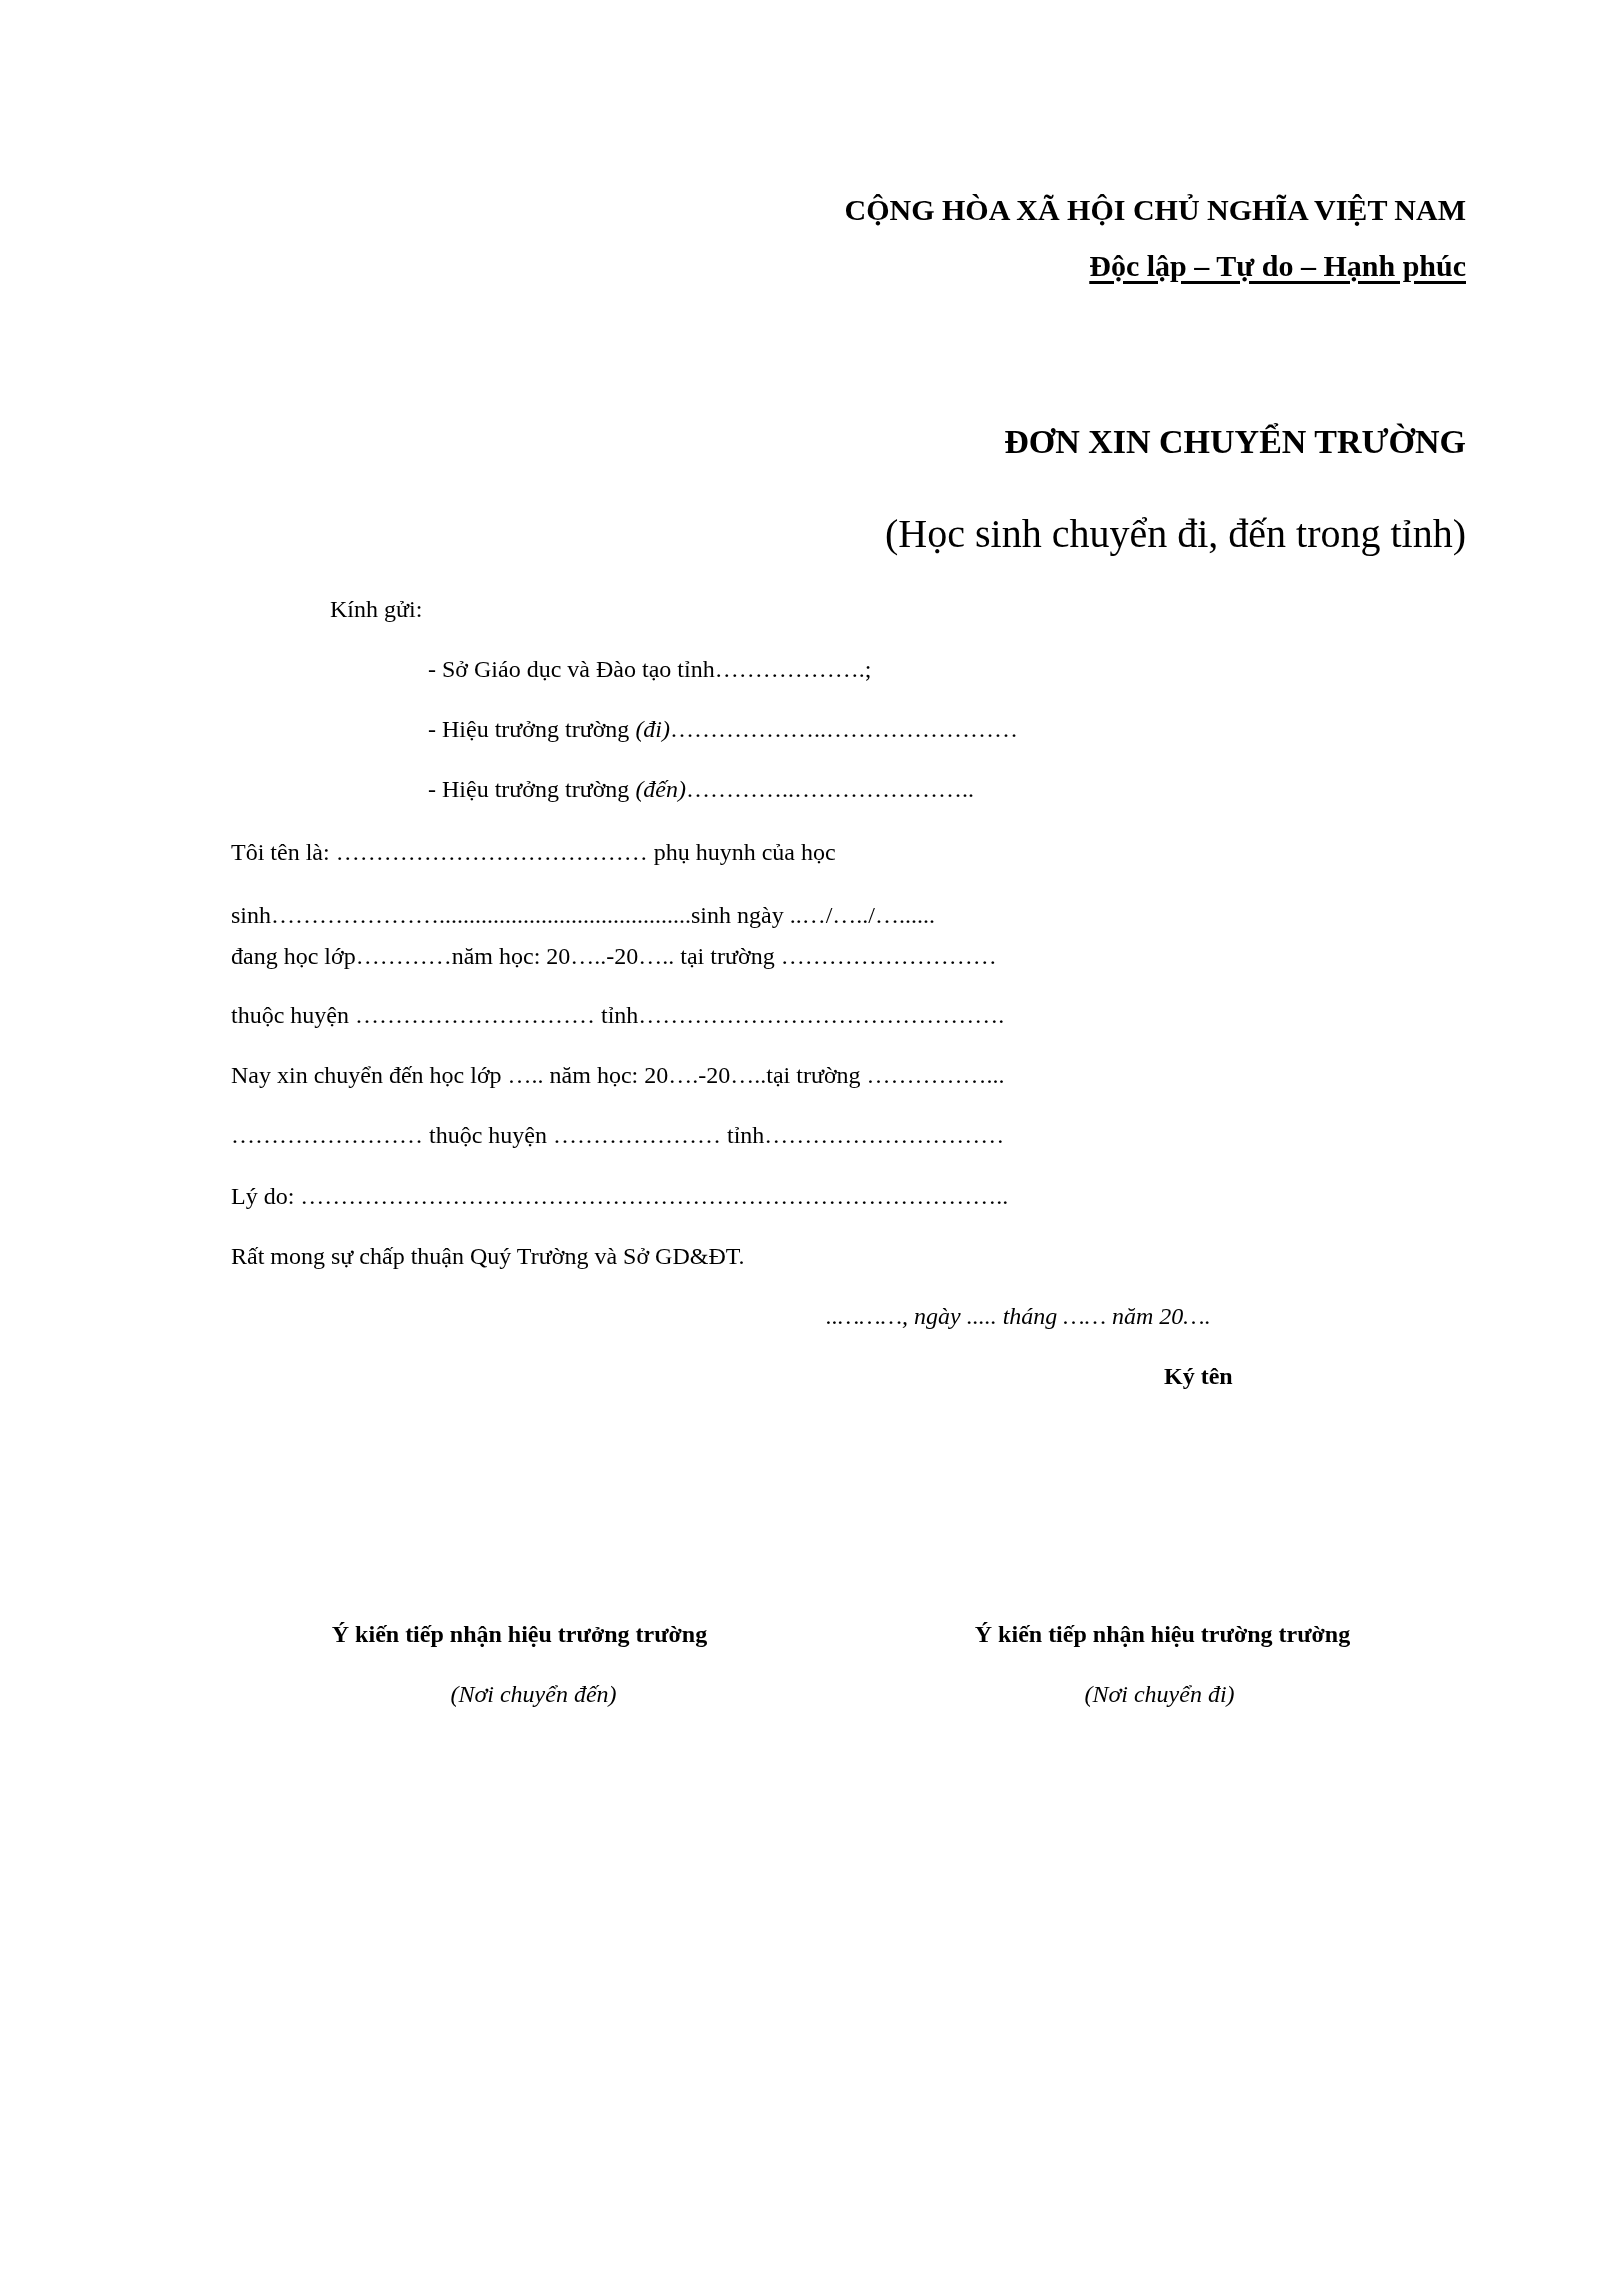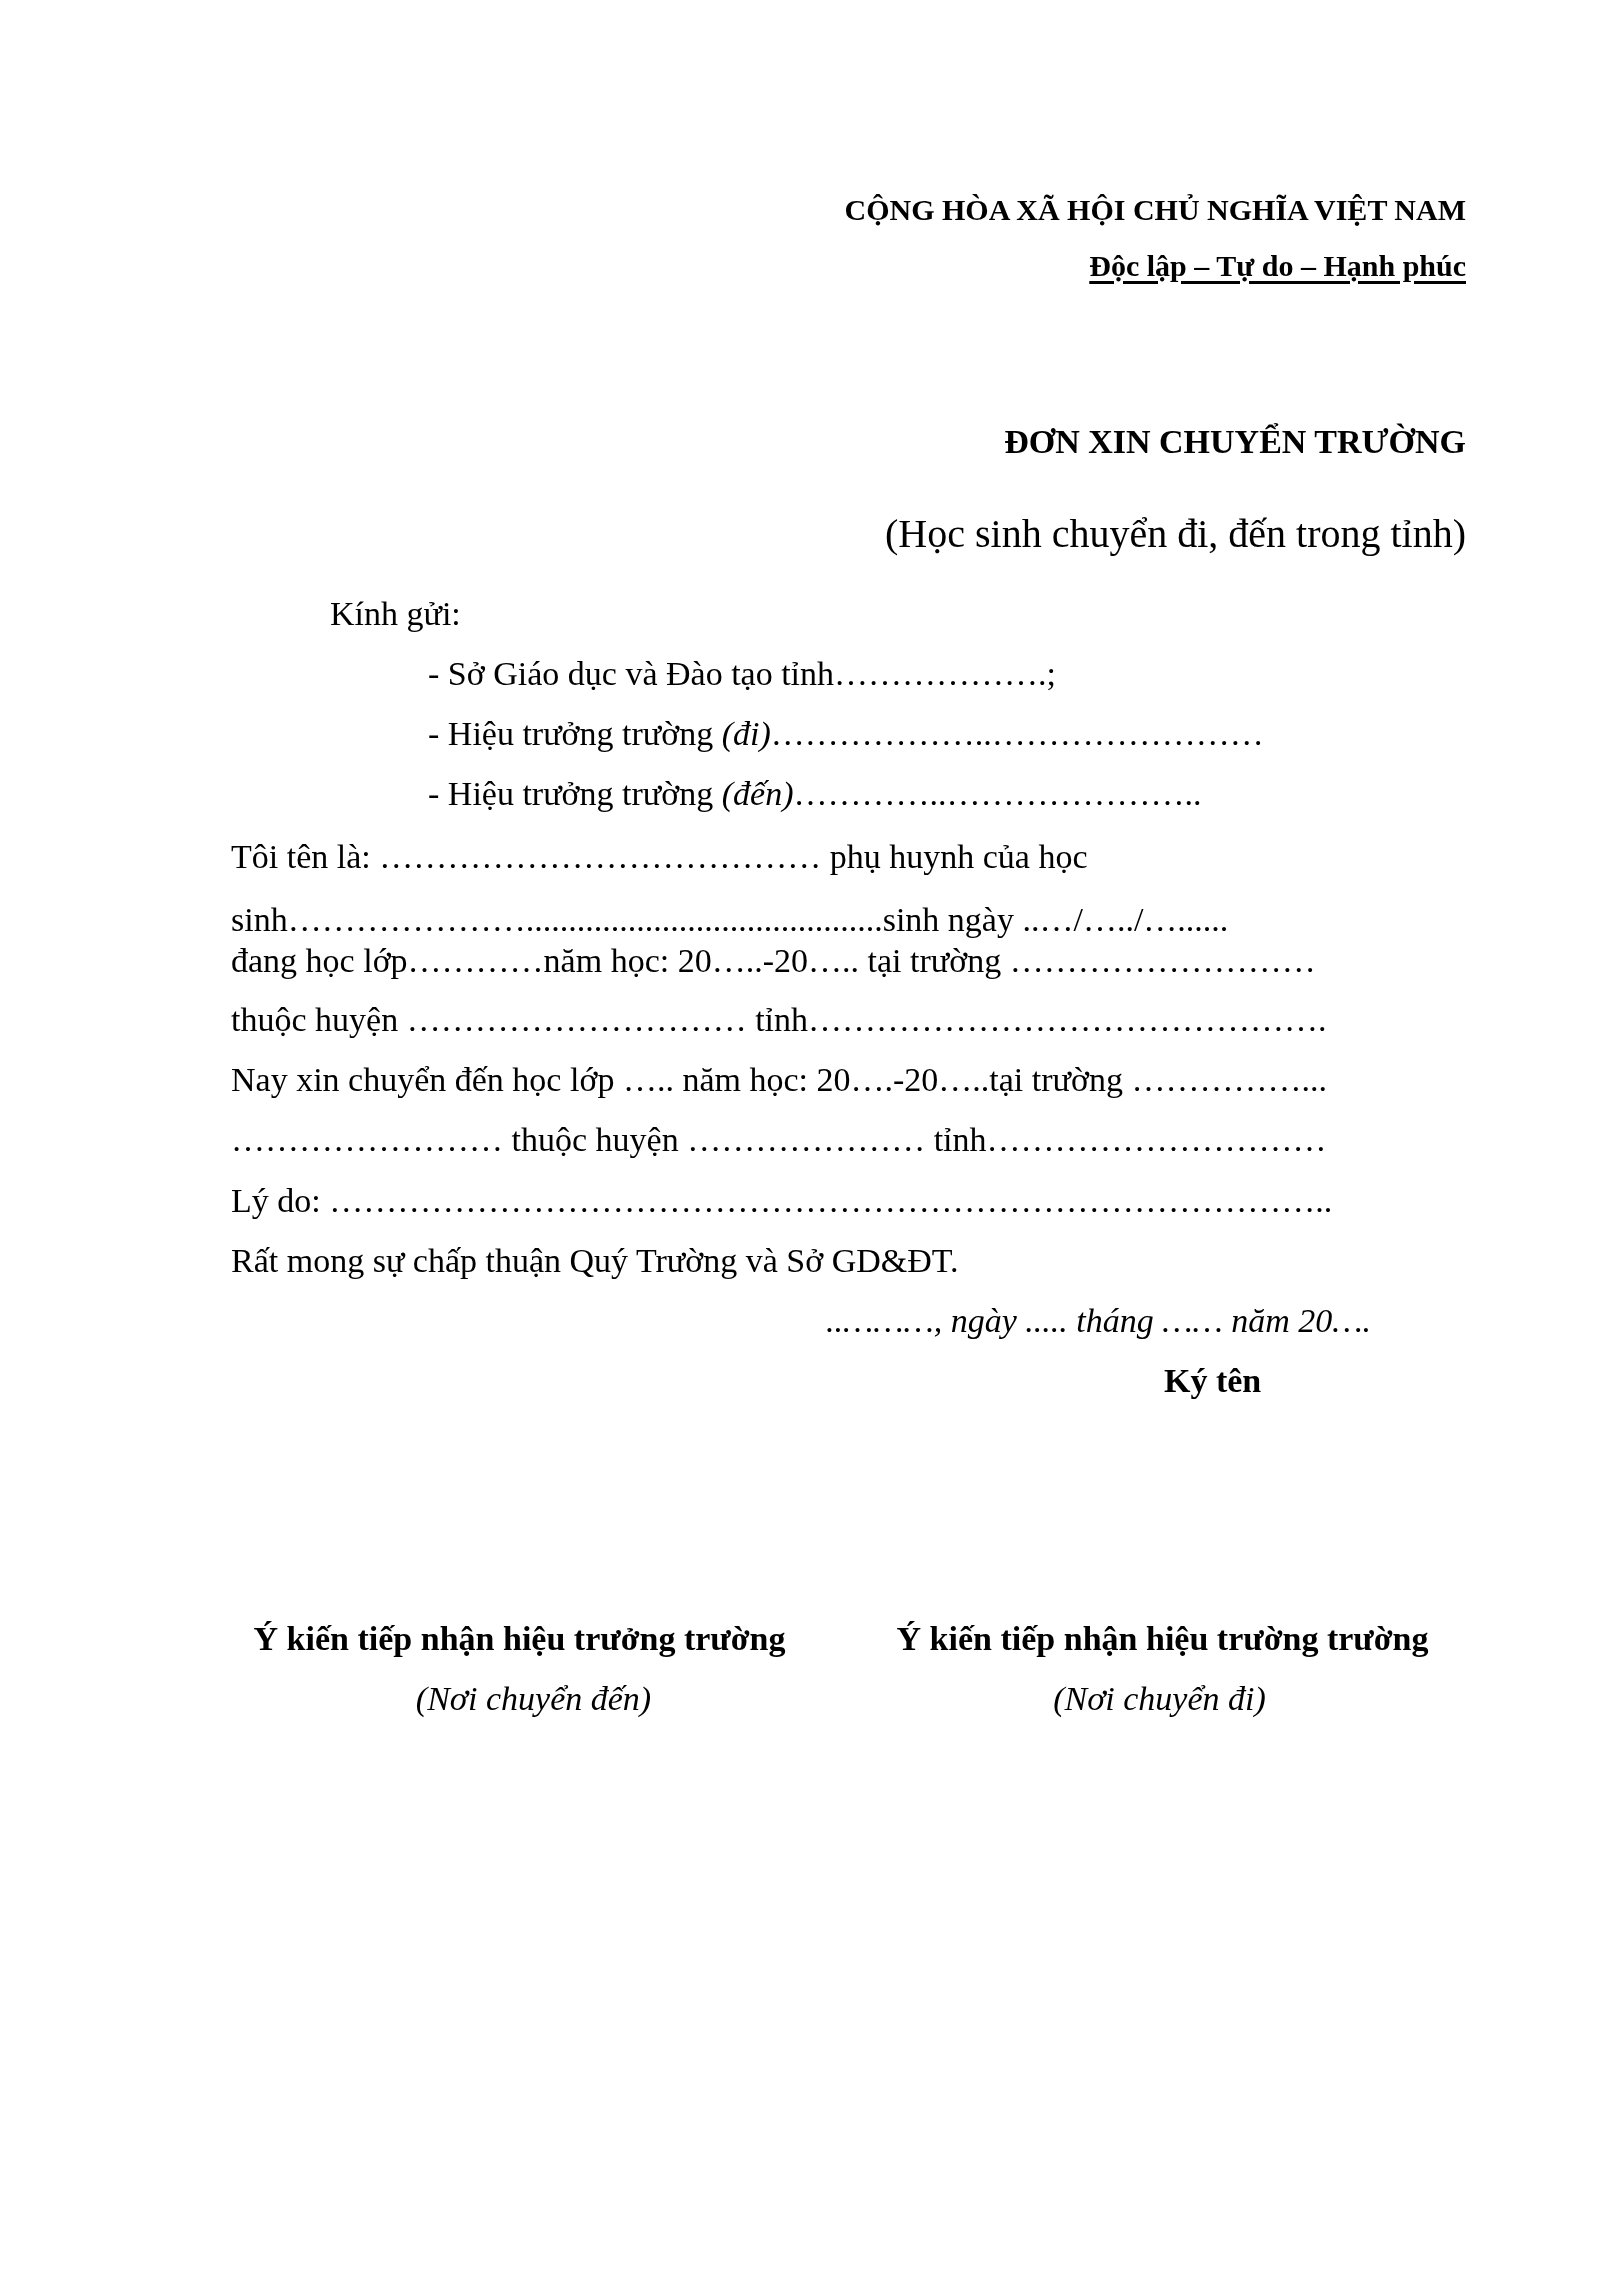--- a/index.html
+++ b/index.html
@@ -10,21 +10,21 @@
   }
   .line { position: absolute; white-space: nowrap; line-height: 1; }
   .center { left: 0; width: 1466px; text-align: right; }
   .bold { font-weight: bold; }
   .ital { font-style: italic; }
   .under { text-decoration: underline; text-decoration-thickness: 2.7px; text-underline-offset: 4.5px; }
   .h-nation { font-size: 30px; top: 195px; }
   .h-motto { font-size: 30px; top: 251px; }
   .h-title { font-size: 34px; top: 425px; }
   .h-sub { font-size: 40px; top: 482px; margin-top: 32px; }
-  .body-text { font-size: 34px; }
+  .body-text { font-size: 24px; }
   .col { position: absolute; width: 591px; text-align: center; white-space: nowrap; line-height: 1; margin-top: 16px; }
 </style>
 </head>
 <body>
 
 <div>
 
   <div class="line center bold h-nation">CỘNG HÒA XÃ HỘI CHỦ NGHĨA VIỆT NAM</div>
   <div class="line center bold h-motto">
     <span class="under">Độc lập – Tự do – Hạnh phúc</span>

